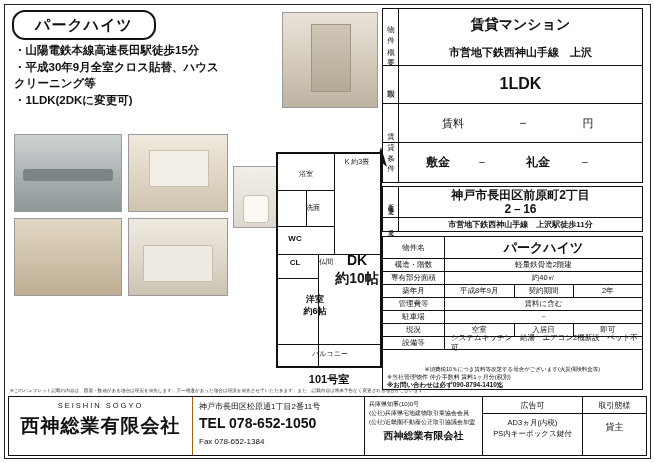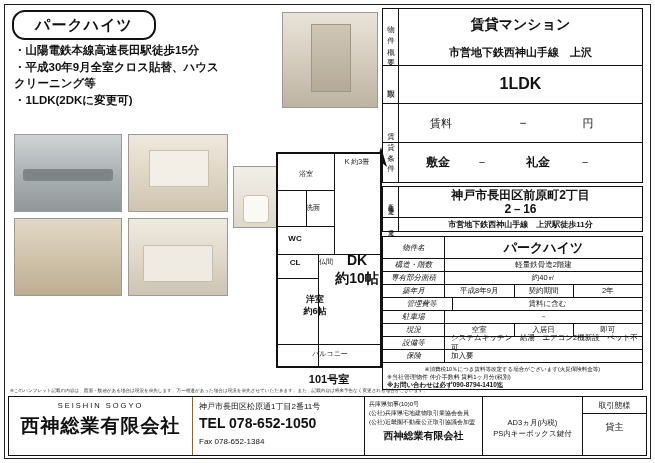--- a/index.html
+++ b/index.html
@@ -68,21 +68,21 @@
     position:absolute;left:0;width:16px;border-right:1px solid #111;box-sizing:border-box;
     display:flex;align-items:center;justify-content:center;
     font-size:7.5px;writing-mode:vertical-rl;text-orientation:upright;letter-spacing:1px;
   }
   .rt .cell{position:absolute;box-sizing:border-box;display:flex;align-items:center;justify-content:center;}
   .rowline{position:absolute;left:0;width:100%;height:0;border-top:1px solid #111;}
 
   
   .rb{position:absolute;left:382px;top:236px;width:261px;height:154px;border:1px solid #111;box-sizing:border-box;font-size:7.5px;}
   .rb .r{position:absolute;left:0;width:100%;box-sizing:border-box;border-bottom:1px solid #111;display:flex;}
-  .rb .k{width:62px;border-right:1px solid #111;box-sizing:border-box;display:flex;align-items:center;justify-content:center;text-align:right;font-style:italic;}
+  .rb .k{width:62px;border-right:1px solid #111;box-sizing:border-box;display:flex;align-items:center;justify-content:center;text-align:right;}
   .rb .v{flex:1;display:flex;align-items:center;padding-left:6px;}
   .rb .v.c{justify-content:center;padding-left:0;}
   .rb .split{flex:1;display:flex;}
   .rb .s1{flex:1;display:flex;align-items:center;justify-content:center;border-right:1px solid #111;}
   .rb .s2{flex:1;display:flex;align-items:center;justify-content:center;}
   .rb .big{font-size:13px;font-weight:bold;}
 
   
   .bottom{position:absolute;left:8px;top:396px;width:639px;height:60px;border:1px solid #111;box-sizing:border-box;display:flex;}
   .bz{box-sizing:border-box;height:100%;position:relative;}
@@ -168,21 +168,21 @@
     <div class="vlabel" style="top:94px;height:79px;border-top:1px solid #111;">賃 貸 条 件</div>
 
     <div class="rowline" style="top:56px;"></div>
     <div class="rowline" style="top:94px;"></div>
     <div class="rowline" style="top:133px;"></div>
 
     <div class="cell" style="left:16px;top:2px;width:243px;height:28px;font-size:14px;font-weight:bold;text-align:center;">賃貸マンション</div>
     <div class="cell" style="left:16px;top:30px;width:243px;height:26px;font-size:11px;font-weight:bold;">市営地下鉄西神山手線　上沢</div>
     <div class="cell" style="left:16px;top:56px;width:243px;height:38px;font-size:16px;font-weight:bold;">1LDK</div>
 
-    <div class="cell" style="left:28px;top:96px;width:60px;height:36px;font-size:11px;">賃料</div>
+    <div class="cell" style="left:40px;top:96px;width:60px;height:36px;font-size:11px;">賃料</div>
     <div class="cell" style="left:110px;top:96px;width:60px;height:36px;font-size:13px;">－</div>
     <div class="cell" style="left:185px;top:96px;width:40px;height:36px;font-size:11px;">円</div>
 
     <div class="cell" style="left:30px;top:135px;width:50px;height:36px;font-size:12px;font-weight:bold;">敷金</div>
     <div class="cell" style="left:82px;top:135px;width:34px;height:36px;font-size:12px;">－</div>
     <div class="cell" style="left:130px;top:135px;width:50px;height:36px;font-size:12px;font-weight:bold;">礼金</div>
     <div class="cell" style="left:185px;top:135px;width:34px;height:36px;font-size:12px;">－</div>
   </div>
 
   <div class="rt" style="top:186px;height:46px;">
@@ -208,44 +208,40 @@
       <div class="v c">約40㎡</div>
     </div>
     <div class="r" style="top:48px;height:13px;">
       <div class="k">築年月</div>
       <div class="split">
         <div class="s1">平成8年9月</div>
         <div class="s1" style="max-width:58px;">契約期間</div>
         <div class="s2">2年</div>
       </div>
     </div>
-    <div class="r" style="top:61px;height:13px;padding-left:8px;">
+    <div class="r" style="top:61px;height:13px;">
       <div class="k">管理費等</div>
       <div class="v c">賃料に含む</div>
     </div>
     <div class="r" style="top:74px;height:13px;">
       <div class="k">駐車場</div>
       <div class="v c">－</div>
     </div>
     <div class="r" style="top:87px;height:13px;">
       <div class="k">現況</div>
       <div class="split">
         <div class="s1">空室</div>
         <div class="s1" style="max-width:58px;">入居日</div>
         <div class="s2">即可</div>
       </div>
     </div>
     <div class="r" style="top:100px;height:13px;">
       <div class="k">設備等</div>
       <div class="v">システムキッチン　給湯　エアコン2機新設　ペット不可</div>
     </div>
-    <div class="r" style="top:113px;height:13px;">
-      <div class="k">保険</div>
-      <div class="v">加入要</div>
-    </div>
     <div class="r" style="top:126px;height:12px;border-bottom:none;justify-content:center;font-size:5.5px;">
       <div class="v c" style="padding:0;">※消費税10％につき賃料等改定する場合がございます(火災保険料金等)</div>
     </div>
     <div class="r" style="top:136px;height:9px;border-bottom:none;font-size:6px;">
       <div class="v" style="padding-left:4px;">※当社管理物件 仲介手数料 賃料1ヶ月分(税別)</div>
     </div>
     <div class="r" style="top:144px;height:9px;border-bottom:none;font-size:6.5px;font-weight:bold;">
       <div class="v" style="padding-left:4px;">※お問い合わせは必ず090-8794-1410迄</div>
     </div>
   </div>
@@ -264,20 +260,21 @@
     </div>
     <div class="bz n">
       <div class="m-lines">
         <div>兵庫県知事(10)0号</div>
         <div>(公社)兵庫県宅地建物取引業協会会員</div>
         <div>(公社)近畿圏不動産公正取引協議会加盟</div>
       </div>
       <div class="m-co">西神総業有限会社</div>
     </div>
     <div class="bz o">
+      <div class="o-head">広告可</div>
       <div class="o-body">
         <div>AD3ヵ月(内税)</div>
         <div>PS内キーボックス鍵付</div>
       </div>
     </div>
     <div class="bz p">
       <div class="p-head">取引態様</div>
       <div class="p-body">貸主</div>
     </div>
   </div>

